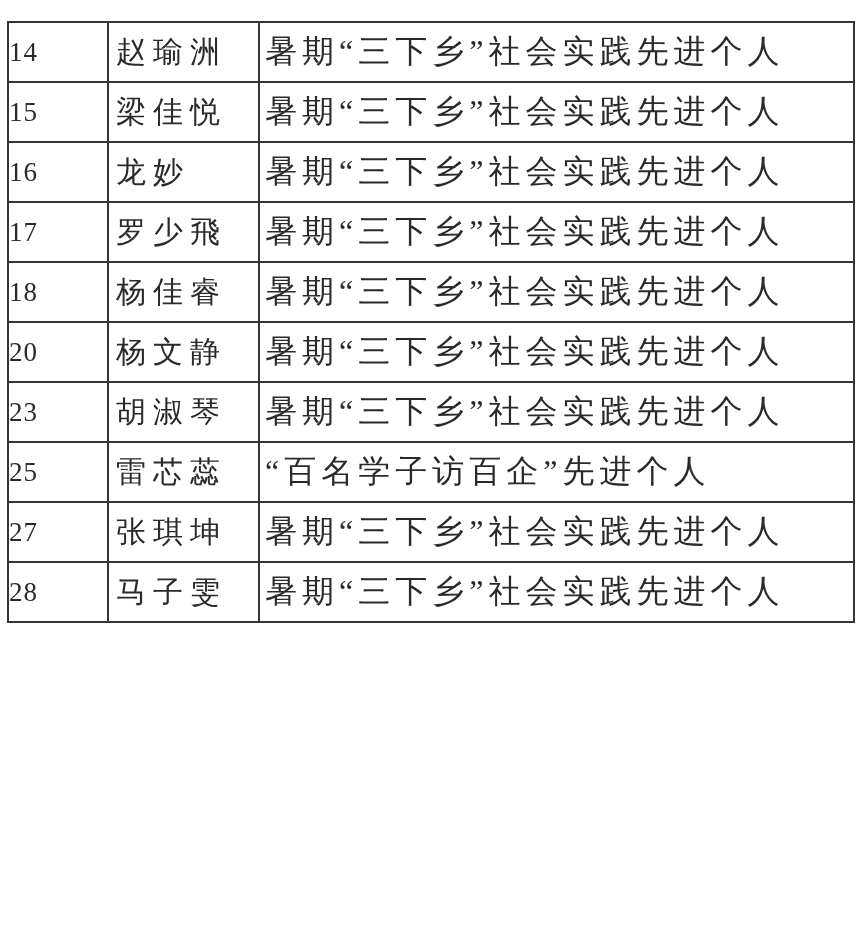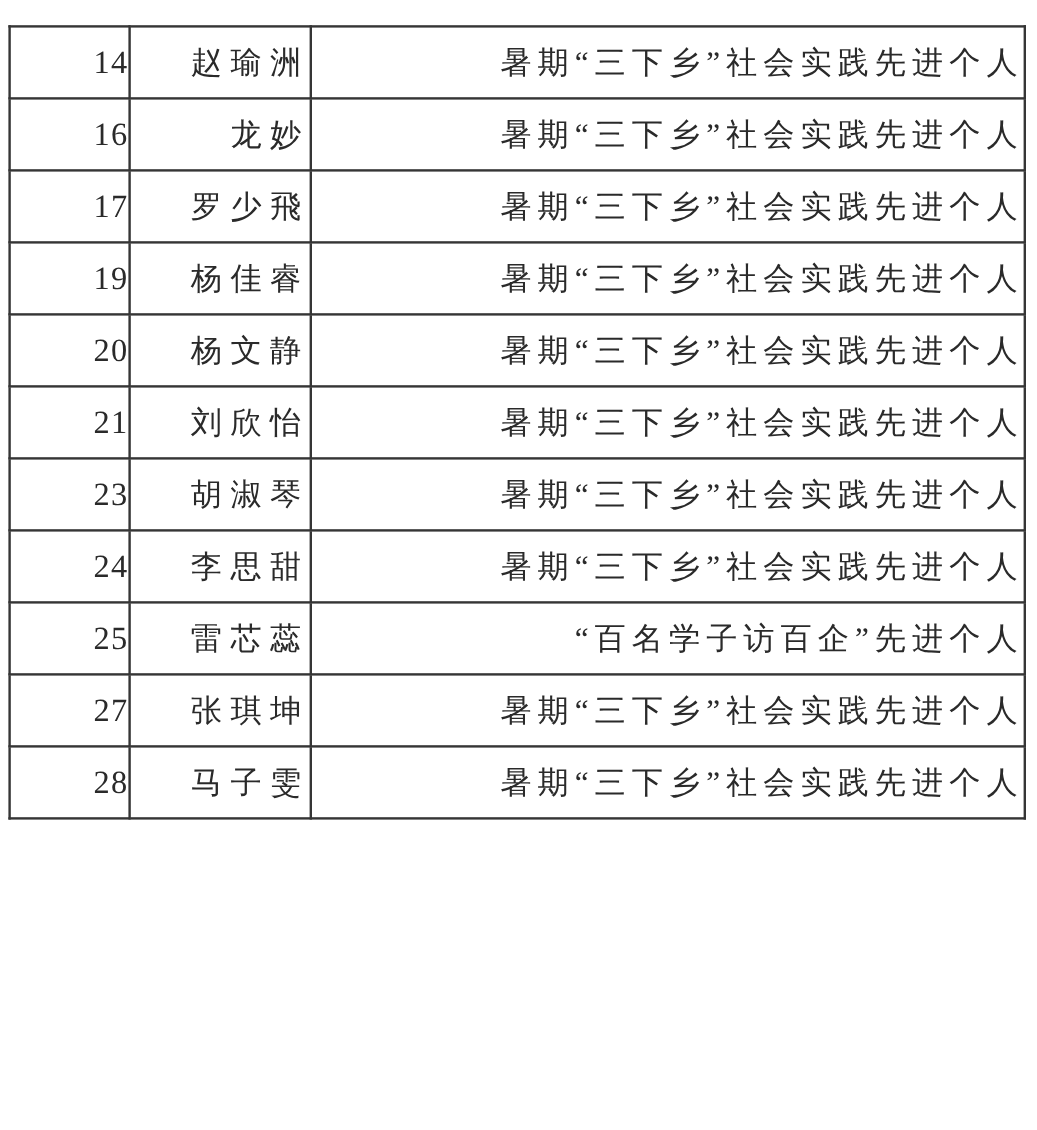--- a/index.html
+++ b/index.html
@@ -18,92 +18,87 @@
     position: absolute;
     left: 7px;
     top: 21px;
     width: 846px;
     border-collapse: collapse;
     table-layout: fixed;
   }
   .award-table td {
     border: 2px solid #353535;
     height: 58px;
-    text-align: right;
+    text-align: left;
     vertical-align: middle;
     padding: 0;
     overflow: hidden;
     white-space: nowrap;
   }
   .col-no    { width: 100px; }
   .col-name  { width: 151px; }
   .col-award { width: 595px; }
   td.cell-no {
     font-size: 27px;
     letter-spacing: 1px;
   }
   td.cell-name {
-    font-size: 26px;
+    font-size: 30px;
     letter-spacing: 7px;
     text-indent: 7px; 
   }
   td.cell-award {
-    font-size: 26px;
+    font-size: 32px;
     letter-spacing: 5px;
     text-indent: 5px;
   }
 </style>
 </head>
 <body>
 
 <table class="award-table">
   <colgroup>
     <col class="col-no">
     <col class="col-name">
     <col class="col-award">
   </colgroup>
   <tbody>
     <tr>
       <td class="cell-no">14</td>
       <td class="cell-name">赵瑜洲</td>
       <td class="cell-award">暑期“三下乡”社会实践先进个人</td>
     </tr>
     <tr>
+      <td class="cell-no">15</td>
+      <td class="cell-name">梁佳悦</td>
+      <td class="cell-award">暑期“三下乡”社会实践先进个人</td>
+    </tr>
+    <tr>
       <td class="cell-no">16</td>
       <td class="cell-name">龙妙</td>
       <td class="cell-award">暑期“三下乡”社会实践先进个人</td>
     </tr>
     <tr>
       <td class="cell-no">17</td>
       <td class="cell-name">罗少飛</td>
       <td class="cell-award">暑期“三下乡”社会实践先进个人</td>
     </tr>
     <tr>
-      <td class="cell-no">19</td>
+      <td class="cell-no">18</td>
       <td class="cell-name">杨佳睿</td>
       <td class="cell-award">暑期“三下乡”社会实践先进个人</td>
     </tr>
     <tr>
       <td class="cell-no">20</td>
       <td class="cell-name">杨文静</td>
       <td class="cell-award">暑期“三下乡”社会实践先进个人</td>
     </tr>
     <tr>
-      <td class="cell-no">21</td>
-      <td class="cell-name">刘欣怡</td>
-      <td class="cell-award">暑期“三下乡”社会实践先进个人</td>
-    </tr>
-    <tr>
       <td class="cell-no">23</td>
       <td class="cell-name">胡淑琴</td>
-      <td class="cell-award">暑期“三下乡”社会实践先进个人</td>
-    </tr>
-    <tr>
-      <td class="cell-no">24</td>
-      <td class="cell-name">李思甜</td>
       <td class="cell-award">暑期“三下乡”社会实践先进个人</td>
     </tr>
     <tr>
       <td class="cell-no">25</td>
       <td class="cell-name">雷芯蕊</td>
       <td class="cell-award">“百名学子访百企”先进个人</td>
     </tr>
     <tr>
       <td class="cell-no">27</td>
       <td class="cell-name">张琪坤</td>

